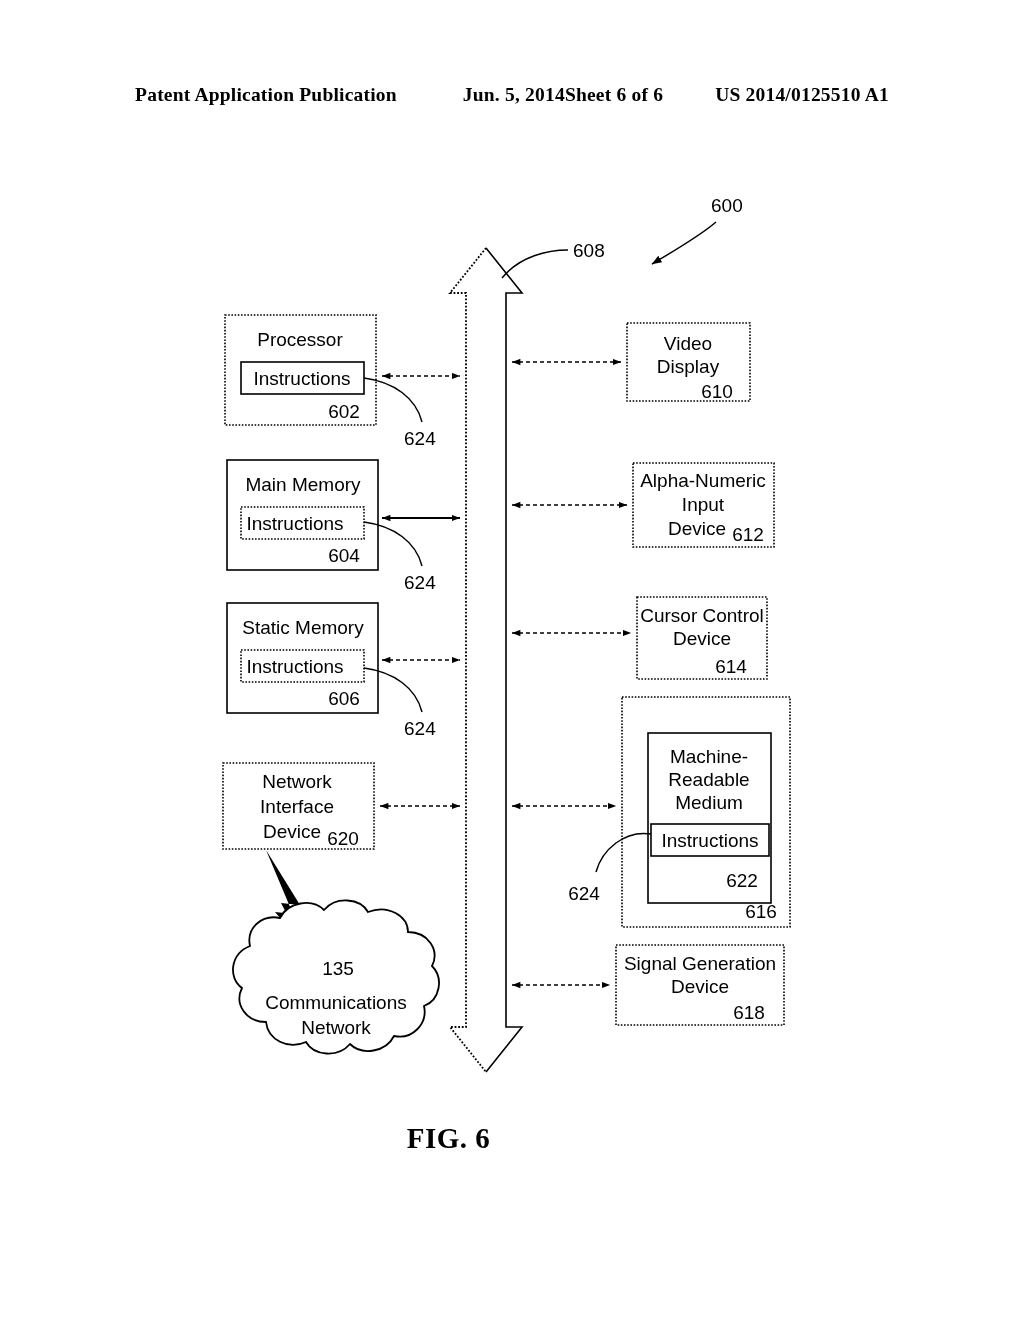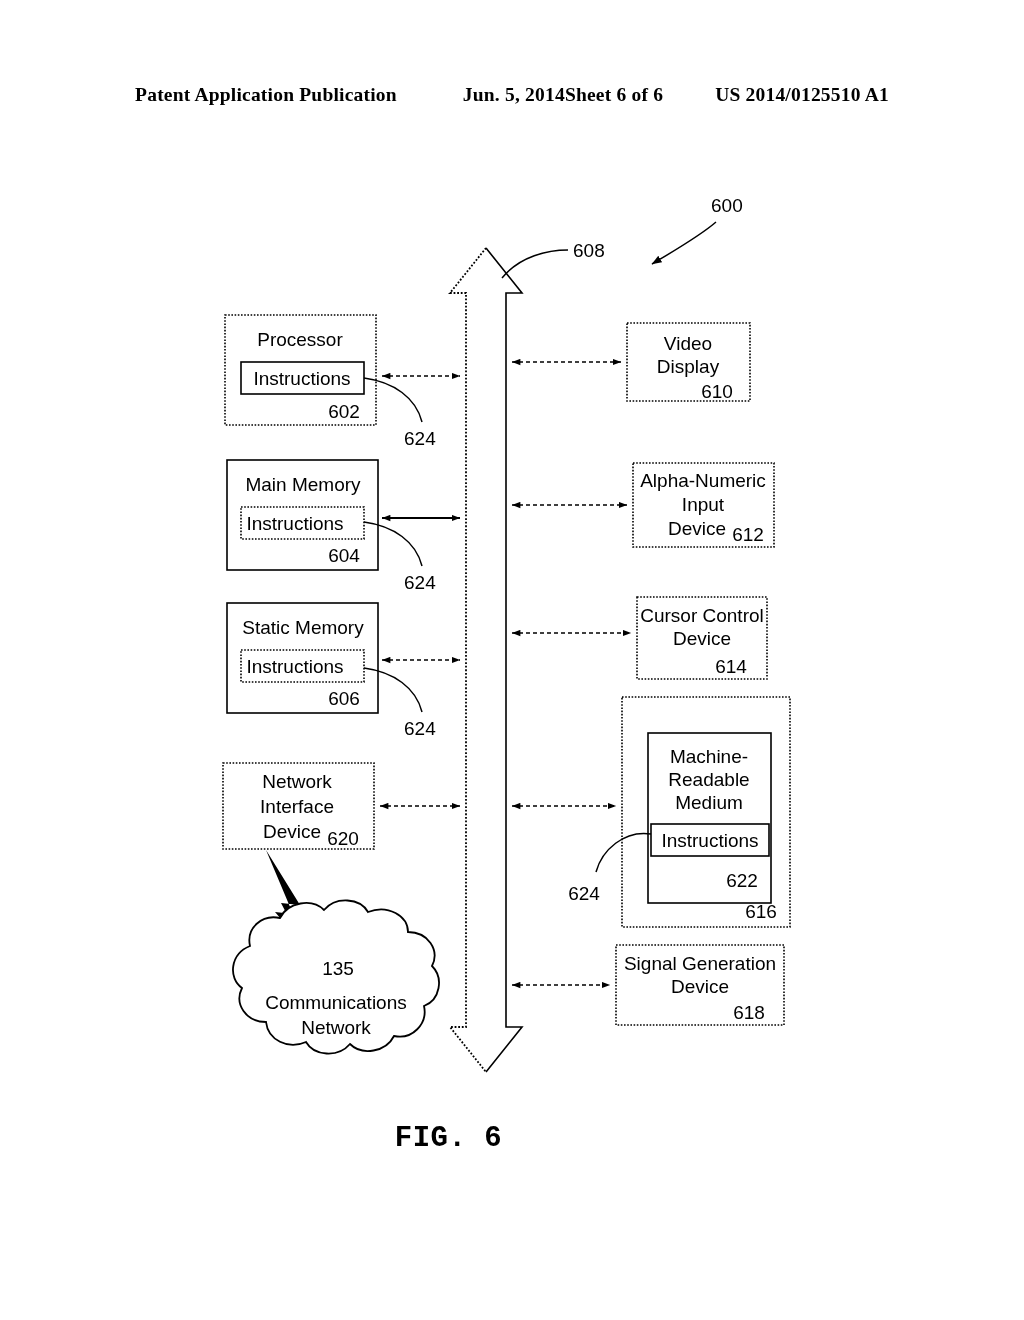--- a/index.html
+++ b/index.html
@@ -105,21 +105,21 @@
   }
   .bolt { fill: #000000; }
 
   
   .fig-caption {
     position: absolute;
     top: 1122px;
     left: 0;
     width: 897px;
     text-align: center;
-    font-family: Liberation Mono, monospace;
+    font-family: Liberation Serif, serif;
     font-weight: bold;
     font-size: 29px;
     letter-spacing: 0.5px;
   }
 </style>
 </head>
 <body>
 
 <div class="page">
 

